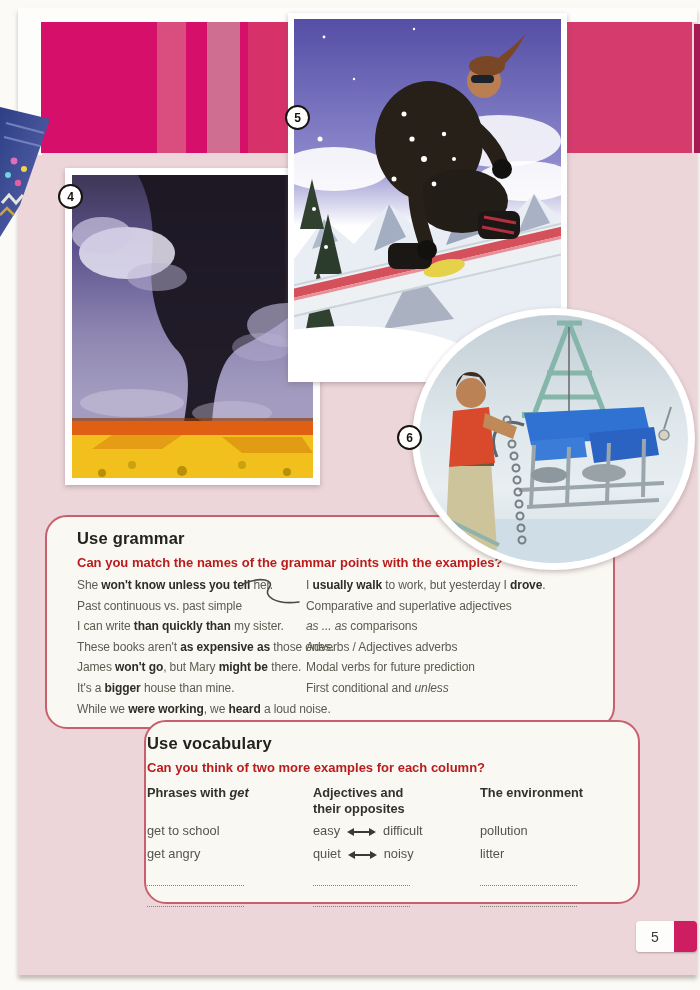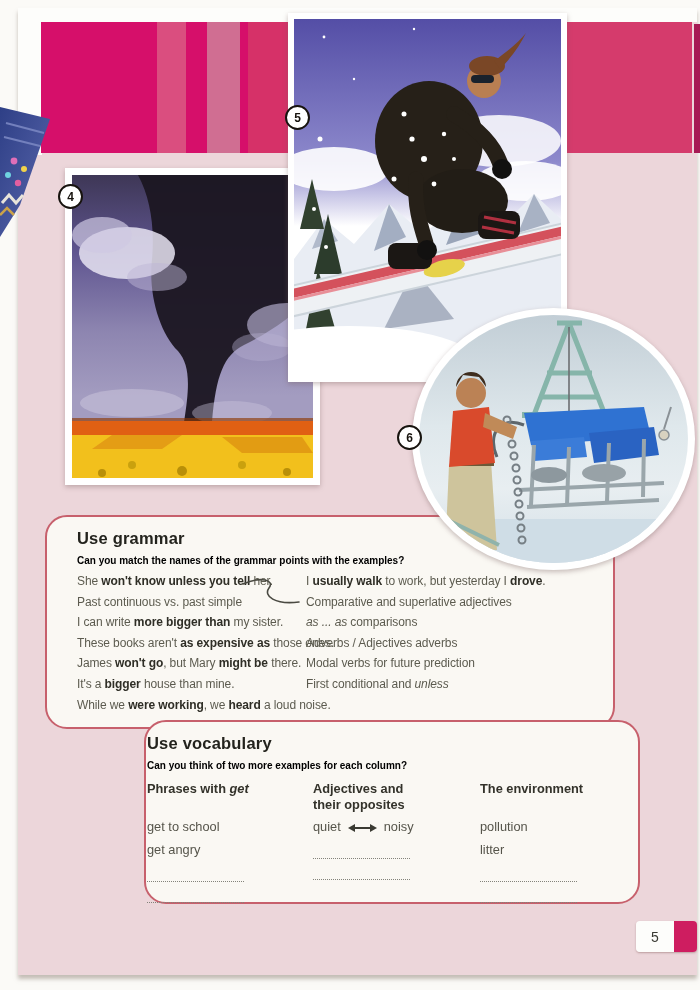--- a/index.html
+++ b/index.html
@@ -30,21 +30,21 @@
   .photo svg{display:block;}
   
   .badge{position:absolute;width:21px;height:21px;border-radius:50%;background:#fff;
     border:2px solid #17130e;display:flex;align-items:center;justify-content:center;
     font-size:12px;font-weight:bold;color:#17130e;z-index:30;}
   
   .abox{position:absolute;background:#faf8f3;border:2.5px solid #c7606c;border-radius:22px;z-index:12;}
   .grammar-box{left:45px;top:515px;width:522px;height:198px;padding:12px 14px 0 30px;box-sizing:content-box;}
   .vocab-box{left:144px;top:720px;width:471px;height:168px;padding:12px 20px 0 1px;}
   .abox h2{margin:0 0 7px 0;font-size:16.5px;font-weight:600;color:#23231d;letter-spacing:.2px;}
-  .aprompt{margin:0 0 5px 0;font-size:10px;font-weight:600;color:#000000;}
+  .aprompt{margin:0 0 5px 0;font-size:13px;font-weight:600;color:#b91c1c;}
   
   .ggrid{display:grid;grid-template-columns:229px 1fr;}
   .gcell{font-size:12px;letter-spacing:-.1px;line-height:20.6px;color:#5c5b4f;white-space:nowrap;}
   .gcell b{color:#2f2e26;}
   .gcell i{font-style:italic;}
   .squiggle{position:absolute;left:188px;top:58px;z-index:3;pointer-events:none;}
   
   .vcols{display:grid;grid-template-columns:166px 167px 1fr;margin-top:10px;}
   .vhead{font-size:12.8px;font-weight:700;color:#33322a;line-height:16px;height:34px;white-space:pre-line;}
   .vitem{font-size:12.8px;color:#55544a;line-height:23px;white-space:nowrap;}
@@ -246,21 +246,21 @@
 <div class="badge" style="left:397px;top:425px;">6</div>
 
 <section class="abox grammar-box">
   <h2>Use grammar</h2>
   <p class="aprompt">Can you match the names of the grammar points with the examples?</p>
   <div class="ggrid">
       <div class="gcell">She <b>won't know unless you tell</b> her.</div>
       <div class="gcell">I <b>usually walk</b> to work, but yesterday I <b>drove</b>.</div>
       <div class="gcell">Past continuous vs. past simple</div>
       <div class="gcell">Comparative and superlative adjectives</div>
-      <div class="gcell">I can write <b>more bigger than</b> my sister.</div>
+      <div class="gcell">I can write <b>than quickly than</b> my sister.</div>
       <div class="gcell"><i>as ... as</i> comparisons</div>
       <div class="gcell">These books aren't <b>as expensive as</b> those ones.</div>
       <div class="gcell">Adverbs / Adjectives adverbs</div>
       <div class="gcell">James <b>won't go</b>, but Mary <b>might be</b> there.</div>
       <div class="gcell">Modal verbs for future prediction</div>
       <div class="gcell">It's a <b>bigger</b> house than mine.</div>
       <div class="gcell">First conditional and <i>unless</i></div>
       <div class="gcell">While we <b>were working</b>, we <b>heard</b> a loud noise.</div>
     </div>
   <svg class="squiggle" width="78" height="38" viewBox="0 0 78 38">
@@ -275,20 +275,25 @@
       <div class="vcol">
         <div class="vhead">Phrases with <i>get</i></div>
         <div class="vitem">get to school</div>
         <div class="vitem">get angry</div>
         <div class="vblank"></div>
         <div class="vblank"></div>
       </div>
       <div class="vcol">
         <div class="vhead">Adjectives and
 their opposites</div>
+        <div class="vitem">easy<span class="dbl-arrow">
+            <span class="ah l"></span>
+            <span class="bar"></span>
+            <span class="ah r"></span>
+          </span>difficult</div>
         <div class="vitem">quiet<span class="dbl-arrow">
             <span class="ah l"></span>
             <span class="bar"></span>
             <span class="ah r"></span>
           </span>noisy</div>
         <div class="vblank"></div>
         <div class="vblank"></div>
       </div>
       <div class="vcol">
         <div class="vhead">The environment</div>

